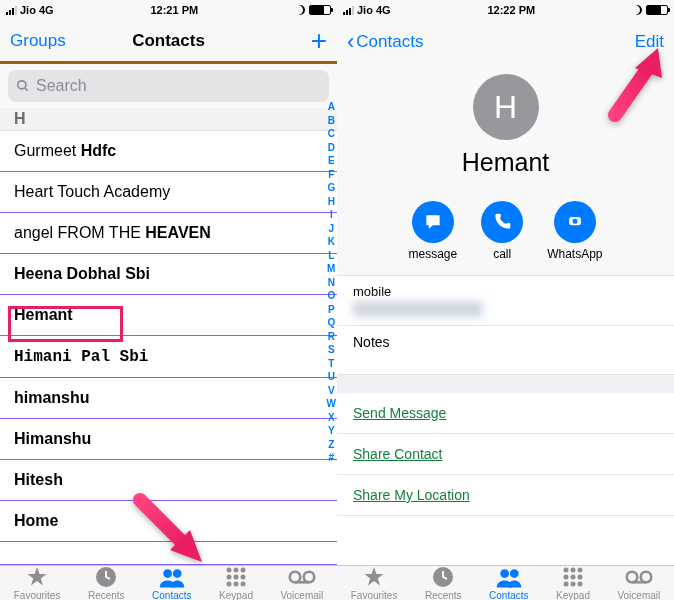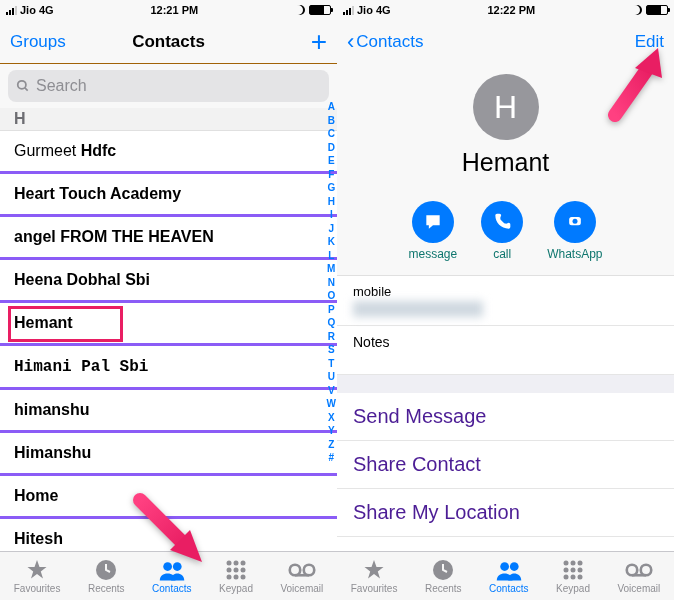--- a/index.html
+++ b/index.html
@@ -9,52 +9,52 @@
 .status-bar { height: 20px; background: #f8f8f8; display: flex; align-items: center; justify-content: space-between; padding: 0 6px; font-size: 11px; font-weight: 600; color: #000; }
 .status-left { display: flex; align-items: center; gap: 3px; }
 .status-right { display: flex; align-items: center; gap: 4px; }
 .signal { display: flex; gap: 1px; align-items: flex-end; }
 .bar { width: 2px; background: #000; }
 .bar1{height:3px}.bar2{height:5px}.bar3{height:7px}.bar4{height:9px;background:#ccc}
 .moon { width: 10px; height: 10px; border-radius: 50%; box-shadow: inset -2px 0 0 0 #000; }
 .battery { width: 22px; height: 10px; border: 1px solid #000; border-radius: 2px; position: relative; }
 .battery::after { content:''; position:absolute; right:-3px; top:2px; width:2px; height:4px; background:#000; border-radius:0 1px 1px 0; }
 .battery-fill { background:#000; height:100%; width:70%; }
-.nav-bar { height: 44px; background: #f8f8f8; border-bottom: 1px solid #a16207; display: flex; align-items: center; justify-content: space-between; padding: 0 10px; }
+.nav-bar { height: 44px; background: #f8f8f8; border-bottom: 3px solid #a16207; display: flex; align-items: center; justify-content: space-between; padding: 0 10px; }
 .nav-left { color: #007aff; font-size: 17px; display:flex; align-items:center; }
 .nav-title { font-weight: 600; font-size: 17px; color: #000; position: absolute; left: 50%; transform: translateX(-50%); }
 .nav-right { color: #007aff; font-size: 28px; font-weight: 300; }
 .nav-edit { color: #007aff; font-size: 17px; margin-left: 48px; }
 .back-chev { font-size: 22px; margin-right: 2px; }
 .search-wrap { padding: 6px 8px; background: #f8f8f8; }
 .search { background: #e4e4e6; border-radius: 8px; height: 32px; display: flex; align-items: center; padding: 0 8px; color: #8e8e93; font-size: 16px; }
 .search svg { margin-right: 6px; }
 .section-header { background: #f2f2f2; color: #6d6d72; font-size: 16px; font-weight: 600; padding: 2px 14px; border-bottom: 1px solid #e0e0e0; }
 .list { flex: 1; overflow: hidden; position: relative; }
-.contact-row { padding: 11px 14px; border-bottom: 3px solid #8b5cf6; font-size: 16px; color: #000; background:#fff; }
+.contact-row { padding: 11px 14px; border-bottom: 1px solid #8b5cf6; font-size: 16px; color: #000; background:#fff; }
 .highlight-box { position: absolute; border: 3px solid #e91e63; pointer-events: none; }
 .index-bar { position: absolute; right: 1px; top: 100px; display: flex; flex-direction: column; font-size: 10px; color: #007aff; font-weight: 600; line-height: 1.35; text-align: center; }
-.tab-bar { height: 49px; background: #f6f6f6; border-top: 1px solid #c7c7cc; display: flex; justify-content: space-around; align-items: center; }
+.tab-bar { height: 35px; background: #f6f6f6; border-top: 1px solid #c7c7cc; display: flex; justify-content: space-around; align-items: center; }
 .tab-item { display: flex; flex-direction: column; align-items: center; color: #8e8e93; font-size: 10px; gap: 1px; }
 .tab-item.active { color: #007aff; }
 .tab-icon { width: 28px; height: 24px; display: flex; align-items: center; justify-content: center; }
 .contact-header { text-align: center; padding: 10px 0 14px; background:#f8f8f8; }
 .avatar { width: 66px; height: 66px; border-radius: 50%; background: #97979c; color: #fff; display: flex; align-items: center; justify-content: center; font-size: 32px; margin: 0 auto 8px; }
 .contact-name { font-size: 25px; color: #000; font-weight: 400; }
 .action-row { display: flex; justify-content: center; gap: 24px; padding: 10px 0 14px; background:#f8f8f8; border-bottom:1px solid #e0e0e0;}
 .action-btn { display: flex; flex-direction: column; align-items: center; gap: 4px; }
 .action-circle { width: 42px; height: 42px; border-radius: 50%; background: #007aff; display: flex; align-items: center; justify-content: center; color: #fff; }
 .action-circle.disabled { background: #e5e5e5; color: #b0b0b0; }
-.action-label { font-size: 12px; color: #0f766e; }
+.action-label { font-size: 12px; color: #000000; }
 .action-label.disabled { color: #b0b0b0; }
 .detail-section { background:#fff; }
 .detail-row { padding: 8px 16px; border-bottom: 1px solid #e5e5e5; }
 .detail-label { font-size: 13px; color: #000; }
 .blurred { filter: blur(4px); background: #cfd8e0; height: 16px; width: 130px; margin-top: 2px; }
-.link-row { padding: 12px 16px; border-bottom: 1px solid #e5e5e5; color: #4c1d95; font-size: 20px; }
+.link-row { padding: 12px 16px; border-bottom: 1px solid #e5e5e5; color: #15803d; font-size: 14px; text-decoration: underline; }
 .notes-row { padding: 8px 16px 24px; border-bottom: 1px solid #e5e5e5; font-size: 14px; }
 .gap { height: 18px; background: #efeff4; }
 .arrow { position: absolute; pointer-events: none; }
 .arrow svg { filter: drop-shadow(0 2px 3px rgba(0,0,0,0.3)); }
 </style>
 </head>
 <body>
 
 <div class="container">
 
@@ -92,29 +92,29 @@
             <line x1="20" y1="20" x2="15" y2="15"></line>
           </svg>
       <span>Search</span>
     </div>
   </div>
 
   <div class="section-header">H</div>
 
   <div class="list" id="contact-list">
         <div class="contact-row"><span style="font-weight: 400;">Gurmeet </span><span style="font-weight: 600;">Hdfc</span></div>
-        <div class="contact-row"><span style="font-weight: 400;"></span><span style="font-weight: 700;">Heart Touch Academy</span></div>
-        <div class="contact-row"><span style="font-weight: 700; margin-top: 47px;">angel FROM THE </span><span style="font-weight: 600;">HEAVEN</span></div>
+        <div class="contact-row"><span style="font-weight: 400;"></span><span style="font-weight: 400;">Heart Touch Academy</span></div>
+        <div class="contact-row"><span style="font-weight: 400; margin-top: 47px;">angel FROM THE </span><span style="font-weight: 600;">HEAVEN</span></div>
         <div class="contact-row"><span style="font-weight: 400;"></span><span style="font-weight: 600;">Heena Dobhal Sbi</span></div>
         <div class="contact-row"><span style="font-weight: 400;"></span><span style="font-weight: 600;">Hemant</span></div>
         <div class="contact-row"><span style="font-weight: 400;"></span><span style="font-weight: 600; font-family: Liberation Mono, monospace;">Himani Pal Sbi</span></div>
         <div class="contact-row"><span style="font-weight: 400;"></span><span style="font-weight: 600;">himanshu</span></div>
         <div class="contact-row"><span style="font-weight: 400;"></span><span style="font-weight: 600;">Himanshu</span></div>
+        <div class="contact-row"><span style="font-weight: 400;"></span><span style="font-weight: 600;">Hitesh</span></div>
         <div class="contact-row"><span style="font-weight: 400;"></span><span style="font-weight: 600;">Home</span></div>
-        <div class="contact-row"><span style="font-weight: 400;"></span><span style="font-weight: 600;">Hitesh</span></div>
         <div class="contact-row"><span style="font-weight: 400;"></span></div>
       </div>
 
   <div class="index-bar" id="index-bar">
         <span>A</span>
         <span>B</span>
         <span>C</span>
         <span>D</span>
         <span>E</span>
         <span>F</span>

